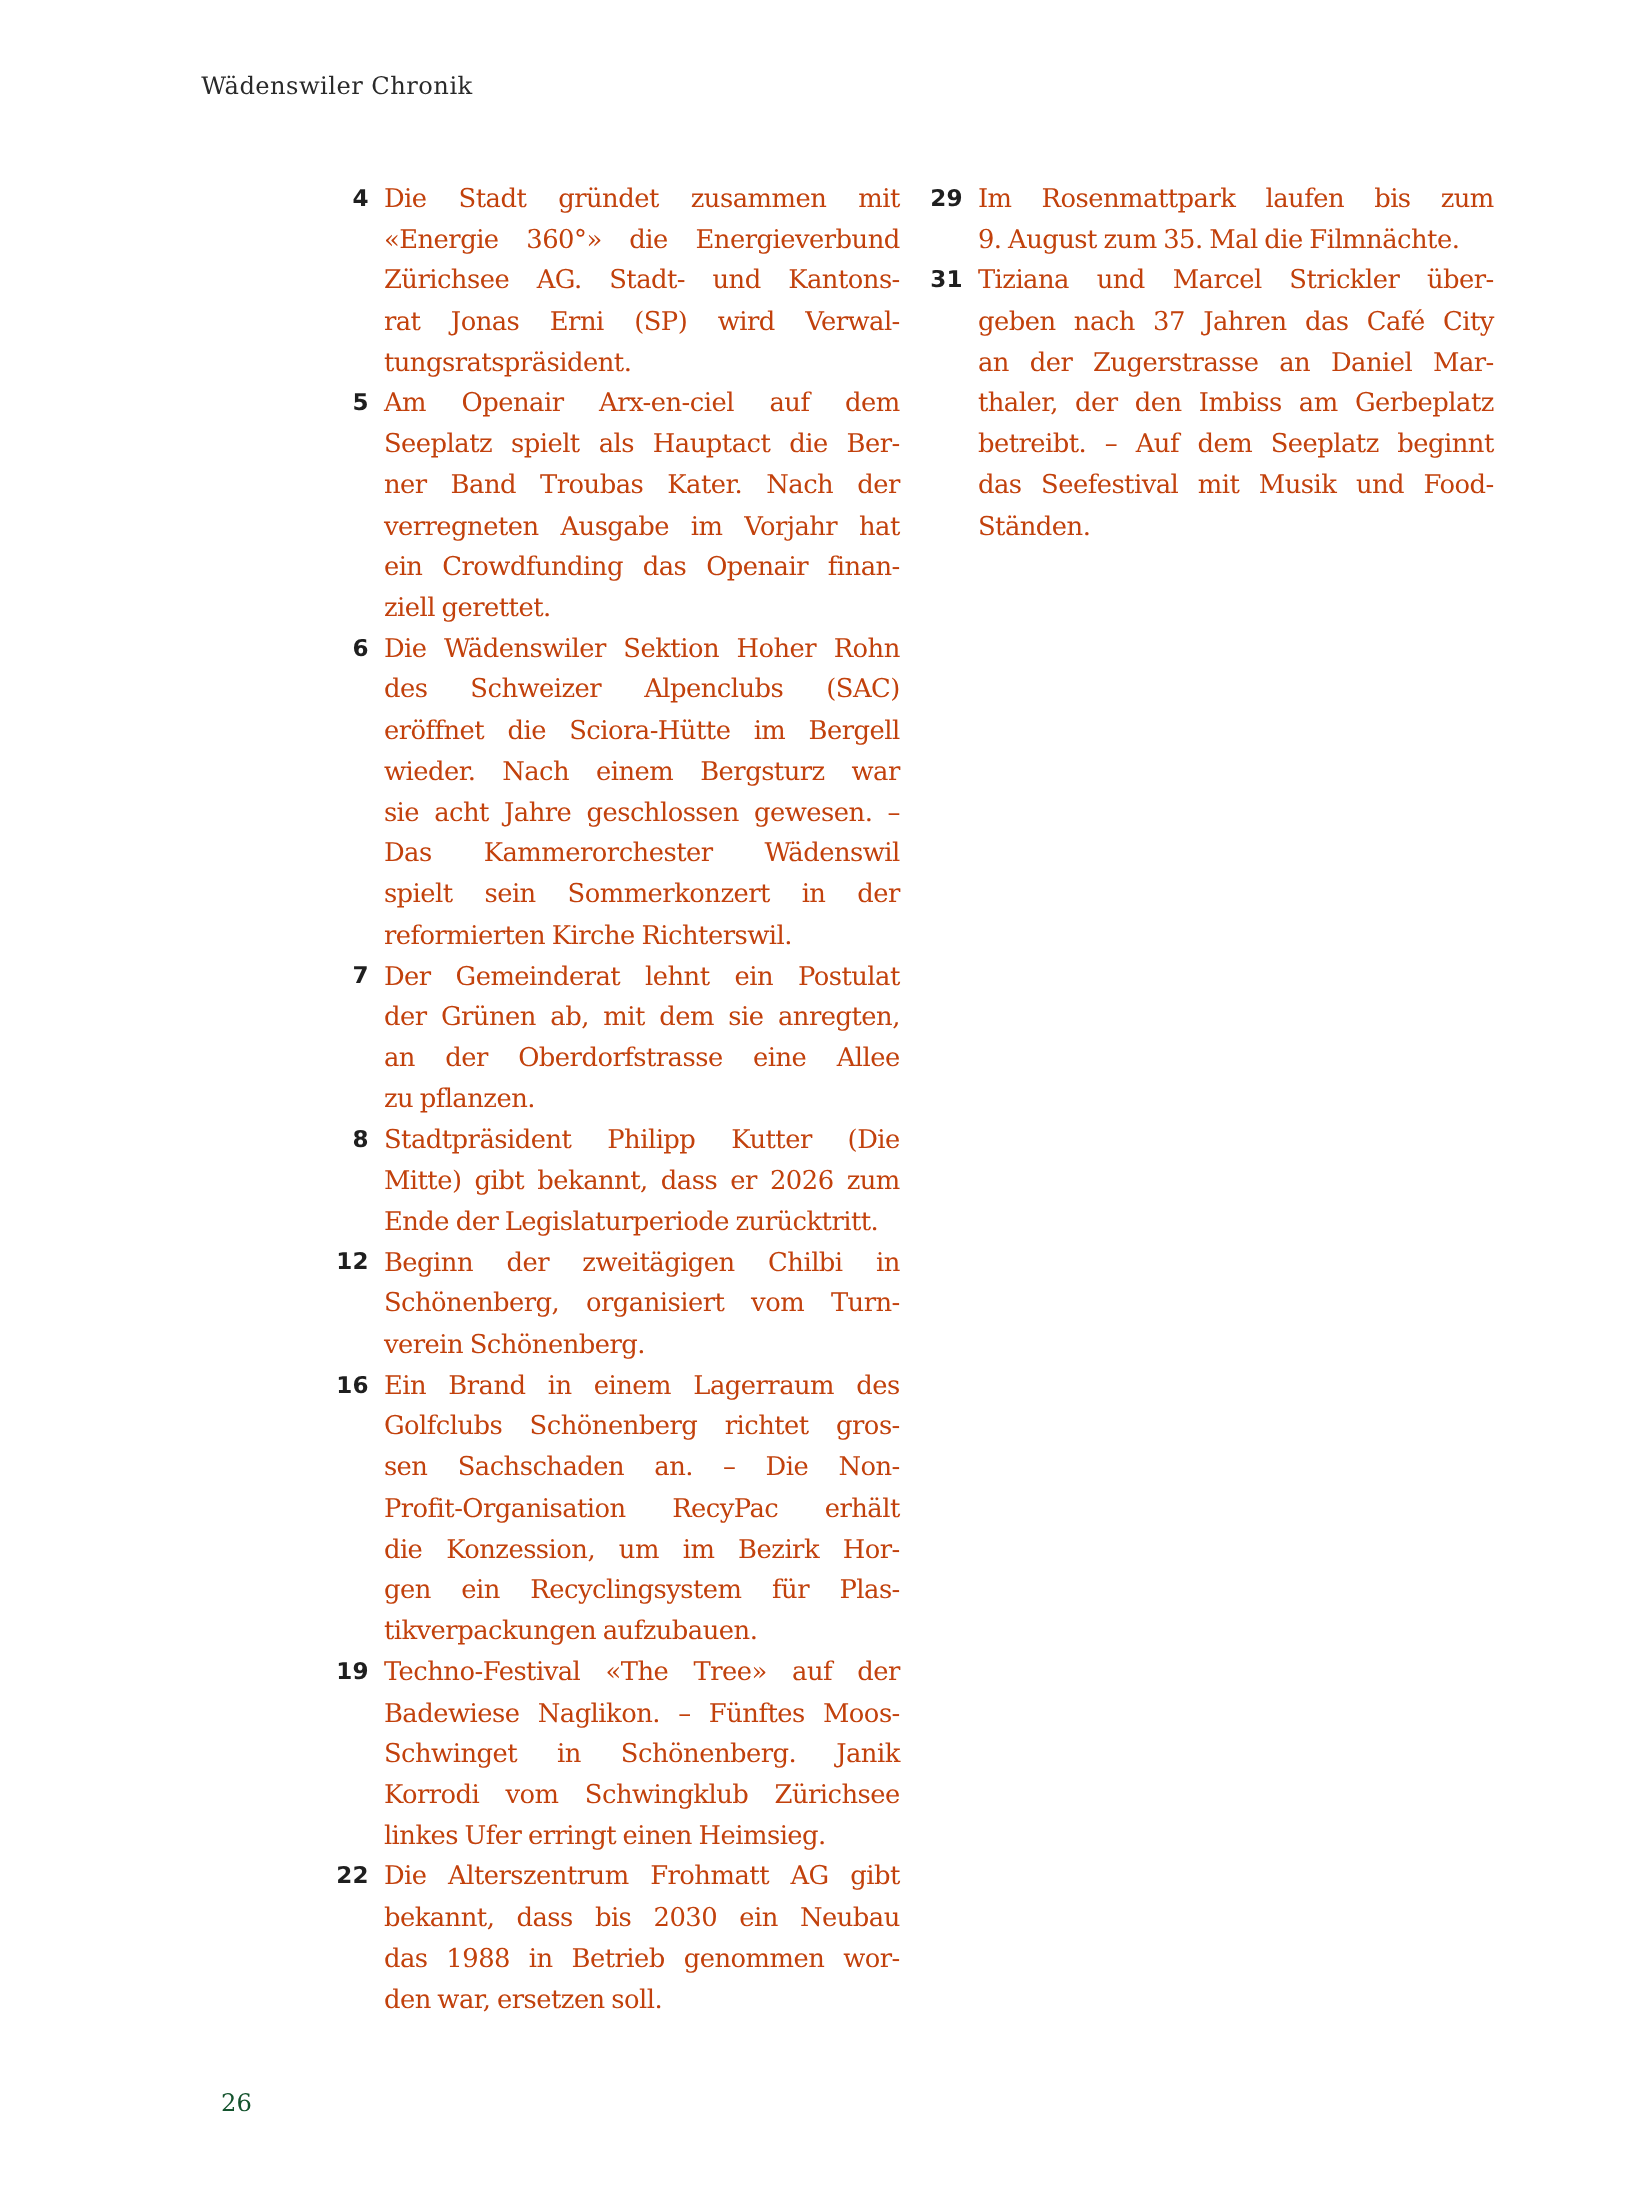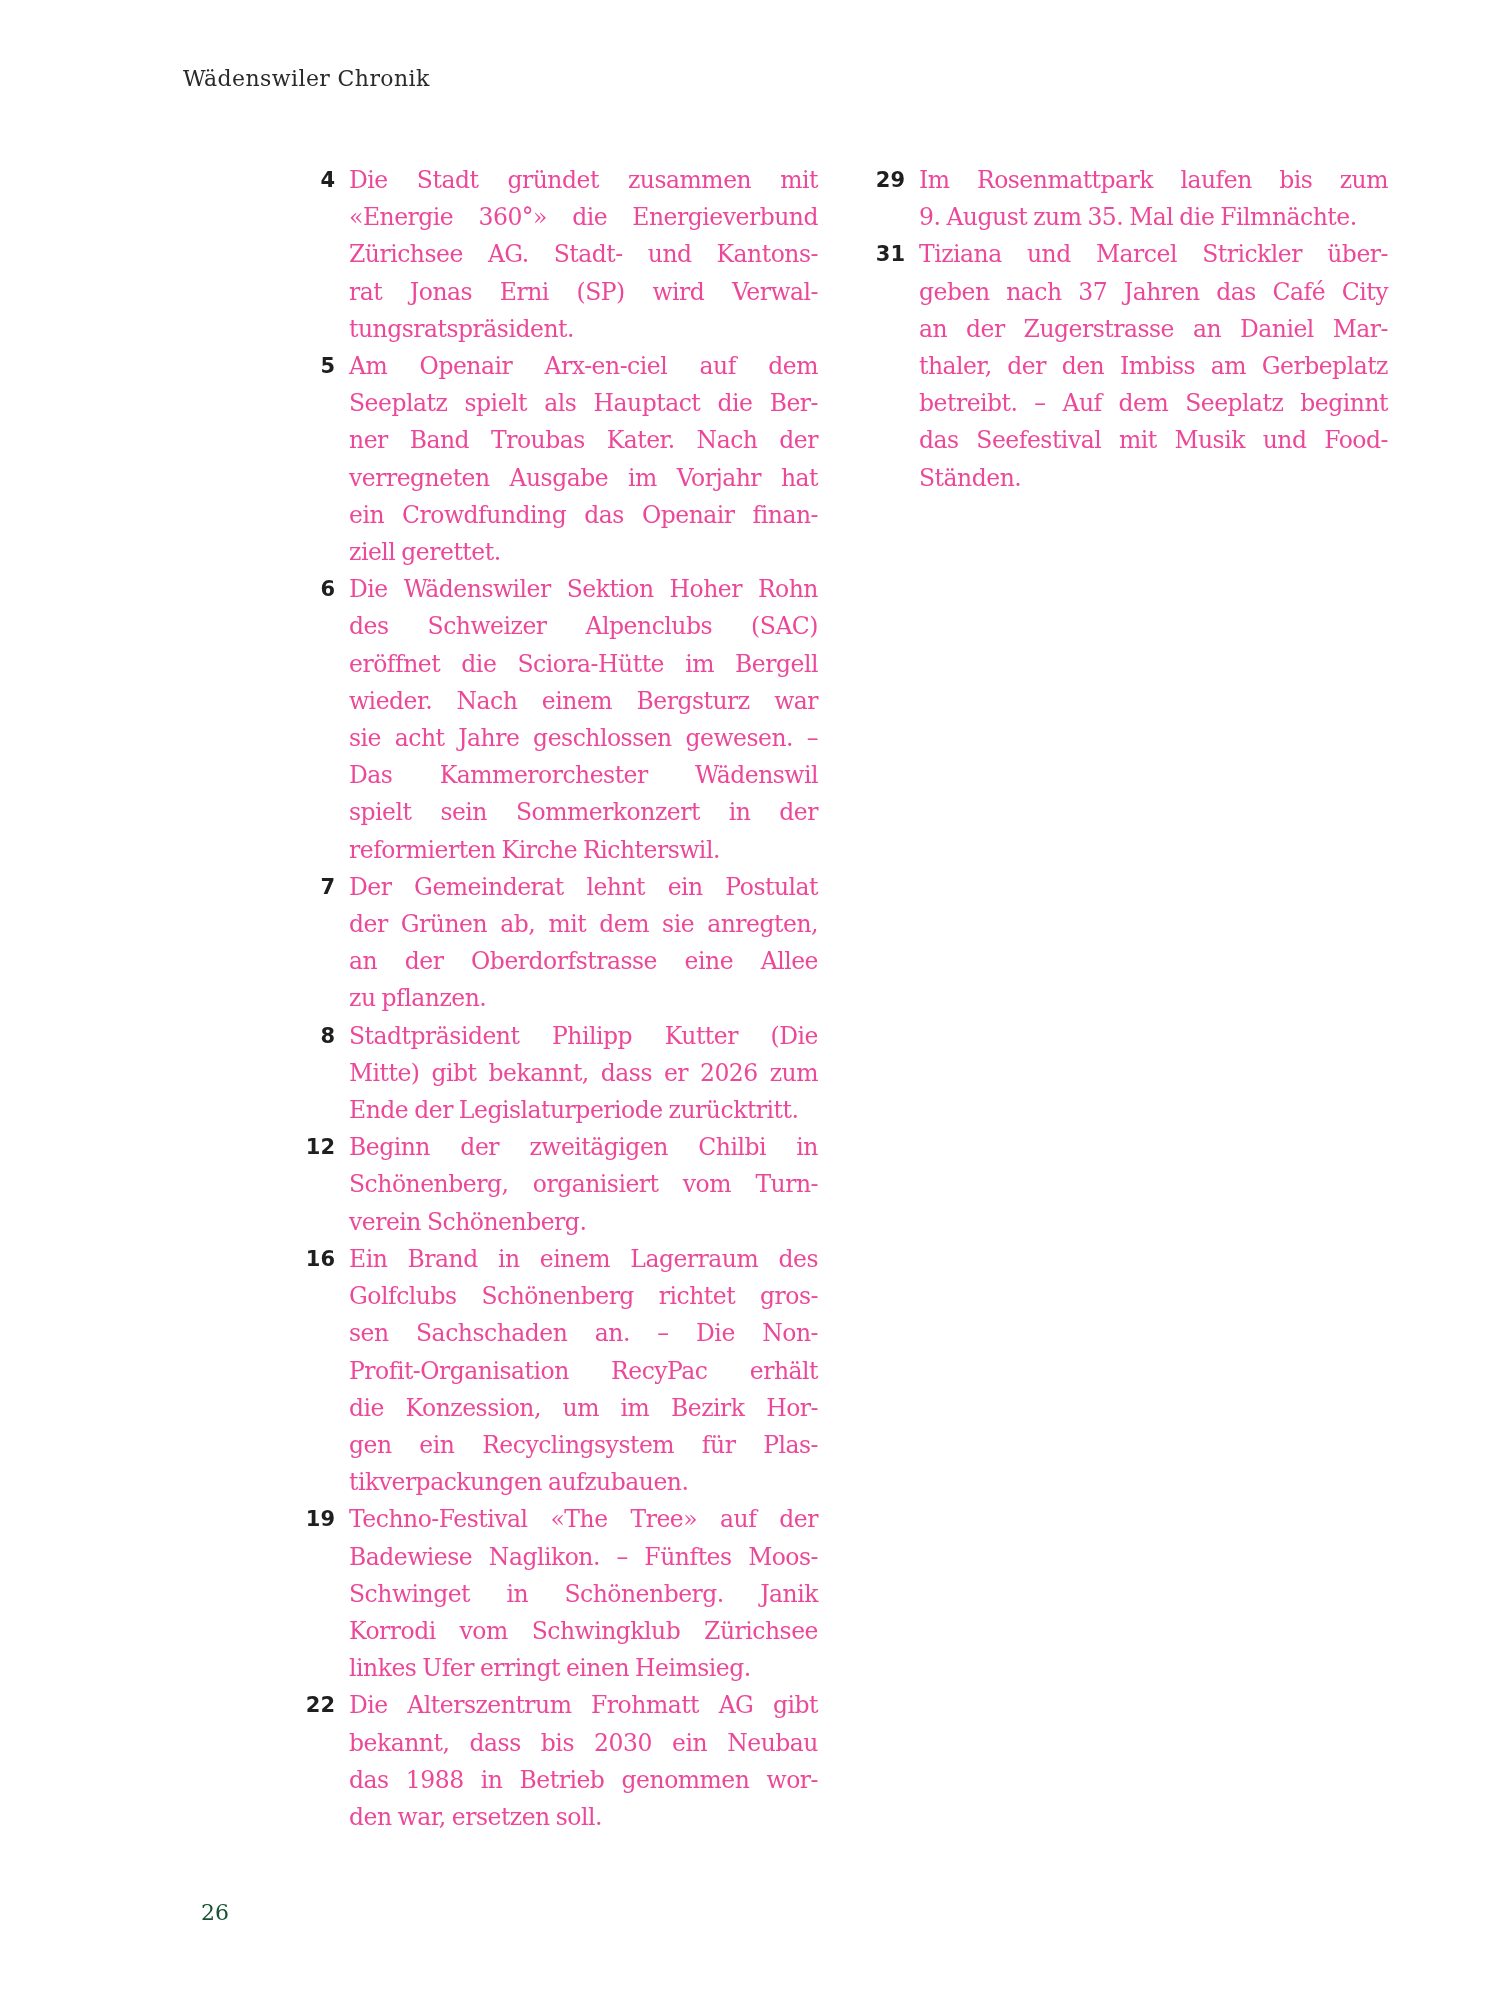--- a/index.html
+++ b/index.html
@@ -23,21 +23,21 @@
       letter-spacing: 0.4px;
       color: #2a2a2a;
       text-align: right;
     }
     .column {
       position: absolute;
       top: 162px;
       width: 515px;
     }
     .col-left { left: 303px; }
-    .col-right { left: 873px; }
+    .col-right { left: 843px; }
     .entry {
       display: flex;
       align-items: flex-start;
     }
     .day {
       flex: 0 0 46px;
       width: 46px;
       text-align: right;
       padding-right: 14px;
       box-sizing: border-box;
@@ -48,21 +48,21 @@
       color: #1f1f1f;
     }
     .text {
       flex: 1 1 auto;
       width: 455px;
       font-family: "DejaVu Serif", serif;
       font-size: 23.5px;
       line-height: 37.2px;
       letter-spacing: -0.5px;
       word-spacing: -1px;
-      color: #ec4899;
+      color: #c2410c;
       text-align: justify;
       text-align-last: left;
       hyphens: manual;
     }
     .text .ln {
       display: block;
       text-align: justify;
       text-align-last: justify;
       white-space: nowrap;
     }

